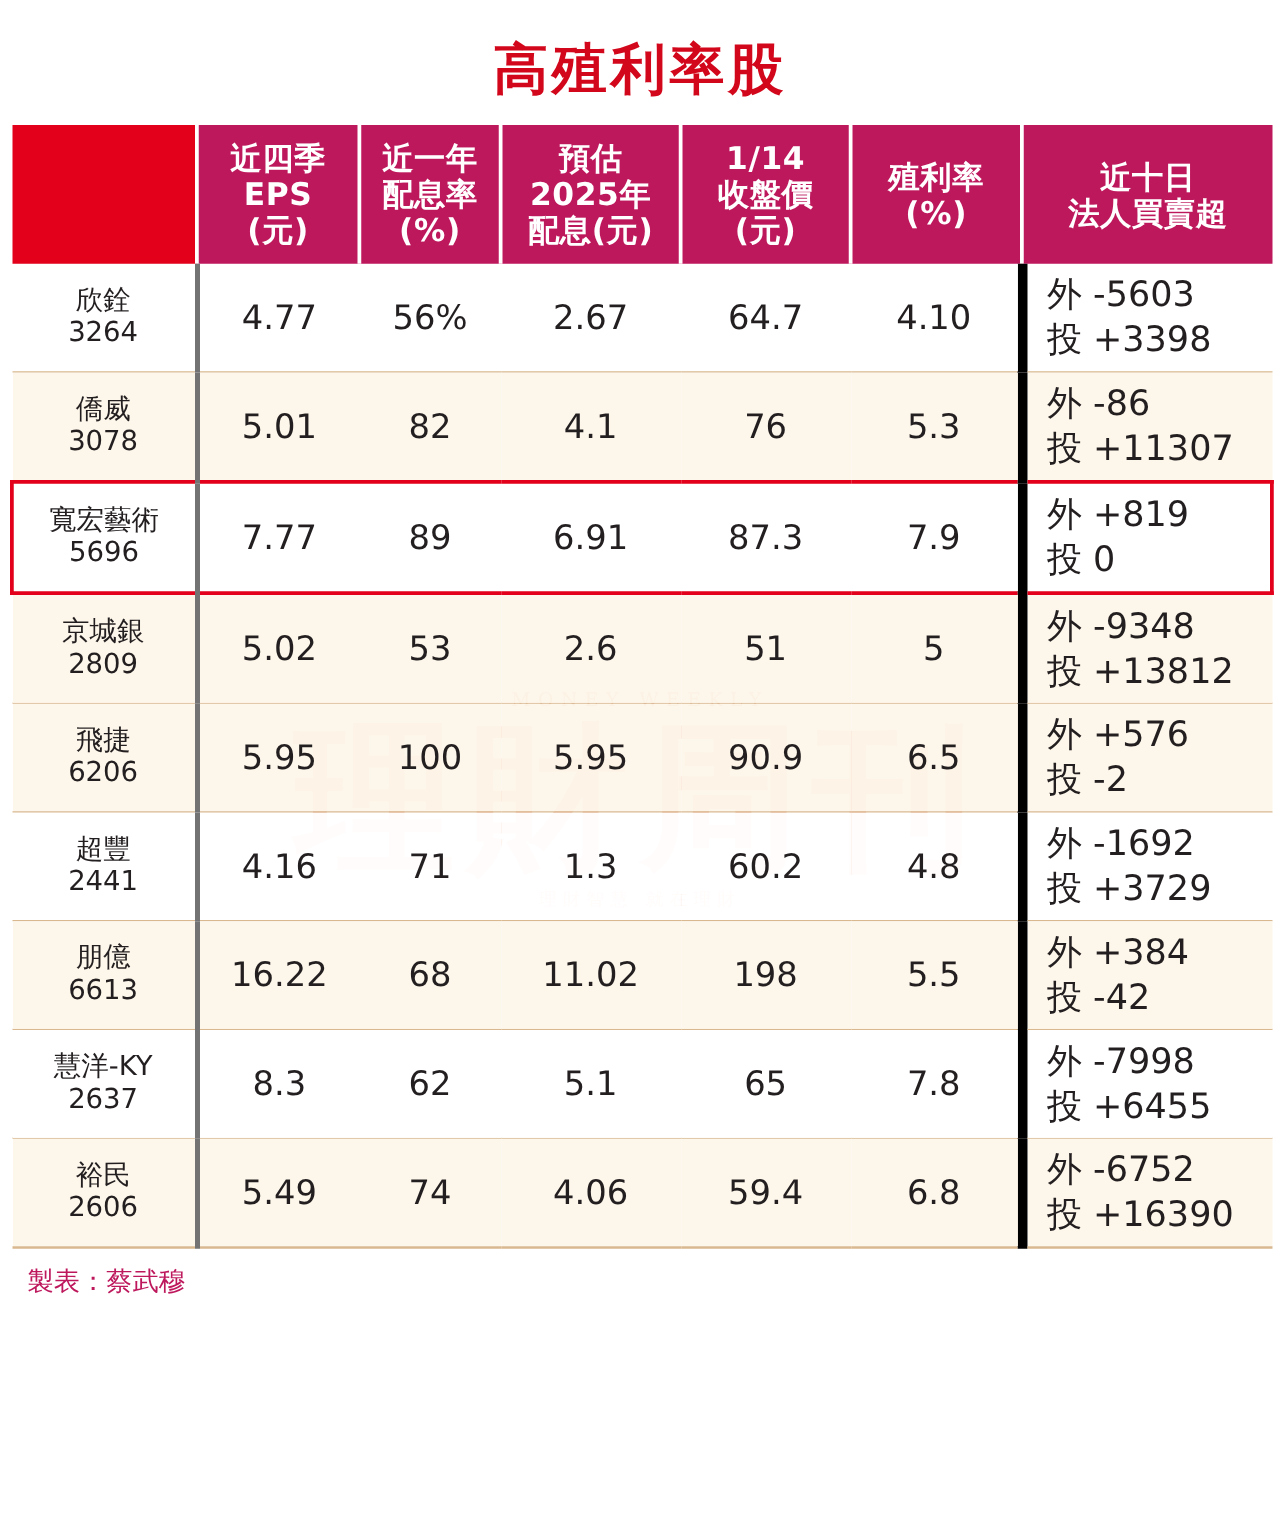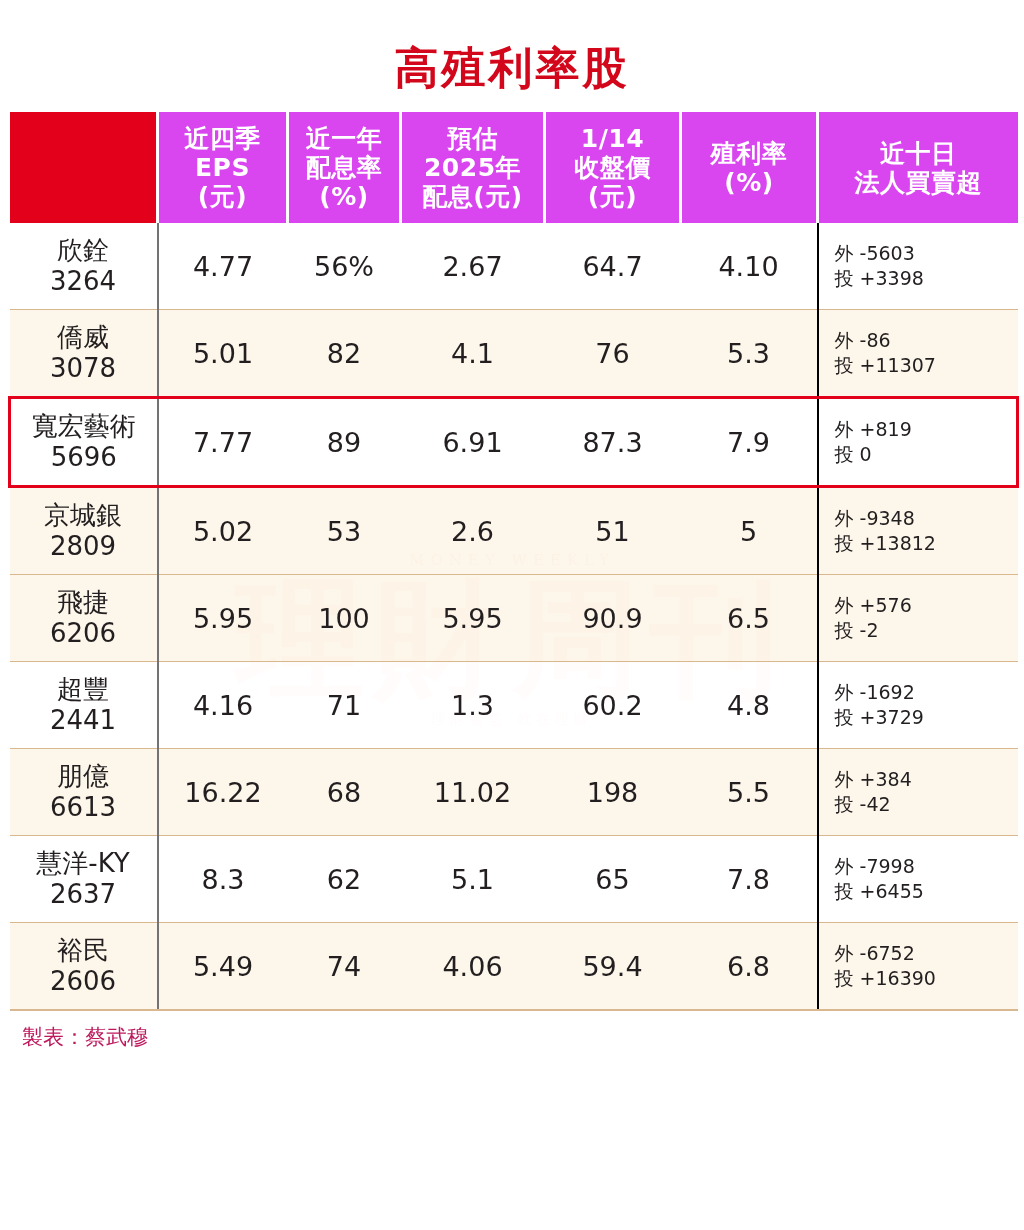--- a/index.html
+++ b/index.html
@@ -13,21 +13,21 @@
     font-family: "Liberation Sans", sans-serif;
     color: #231f20;
     position: relative;
     overflow: hidden;
   }
   #page {
     position: relative;
     width: 1024px;
     height: 1230px;
     box-sizing: border-box;
-    padding: 12px 8px;
+    padding: 0 8px;
   }
   
   .title {
     text-align: center;
     font-family: "DejaVu Serif", "Liberation Serif", serif;
     font-weight: bold;
     color: #d3071b;
     font-size: 44px;
     letter-spacing: 3px;
     padding-top: 34px;
@@ -81,21 +81,21 @@
   }
   table.data col.c0 { width: 148px; }
   table.data col.c1 { width: 130px; }
   table.data col.c2 { width: 113px; }
   table.data col.c3 { width: 144px; }
   table.data col.c4 { width: 136px; }
   table.data col.c5 { width: 137px; }
   table.data col.c6 { width: 200px; }
 
   thead th {
-    background: #d946ef;
+    background: #be185d;
     color: #ffffff;
     font-weight: bold;
     font-size: 25px;
     line-height: 1.16;
     text-align: center;
     padding: 12px 4px;
     border: none;
     font-family: "DejaVu Sans", "Liberation Sans", sans-serif;
     letter-spacing: 0.5px;
   }
@@ -110,33 +110,33 @@
     height: 86px;
     border-bottom: 1px solid #d9b88f;
     font-family: "DejaVu Sans", "Liberation Sans", sans-serif;
     color: #231f20;
     position: relative;
   }
   tbody tr.odd td { background: rgba(255,255,255,0.92); }
   tbody tr.even td { background: rgba(253,245,232,0.92); }
 
   td.name {
-    font-size: 26px;
+    font-size: 22px;
     line-height: 1.18;
-    border-right: 2px solid #737373;
+    border-right: 4px solid #737373;
     padding: 0 2px;
   }
   td.name .l1 { display: block; }
   td.name .l2 { display: block; }
 
   td.inst {
-    border-left: 2px solid #000000;
+    border-left: 8px solid #000000;
     text-align: left;
     padding-left: 16px;
-    font-size: 19px;
+    font-size: 28px;
     line-height: 1.3;
   }
   td.inst span { display: block; }
 
   
   tr.highlight td {
     background: #ffffff;
     border-top: 3px solid #e2001a;
     border-bottom: 3px solid #e2001a;
   }

